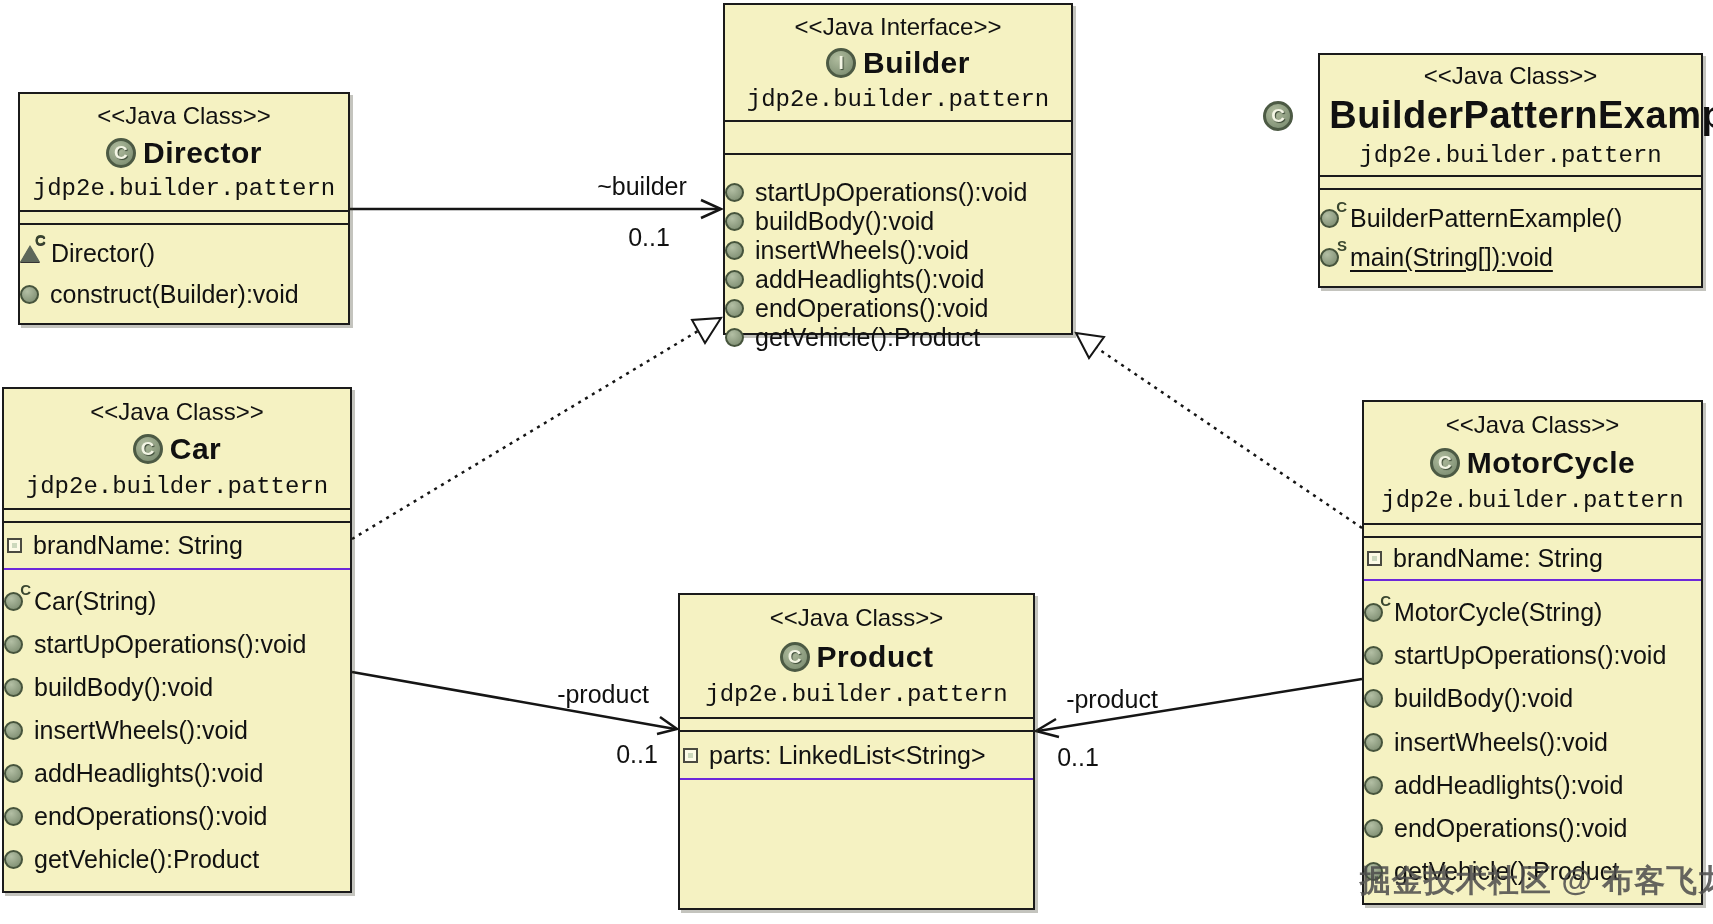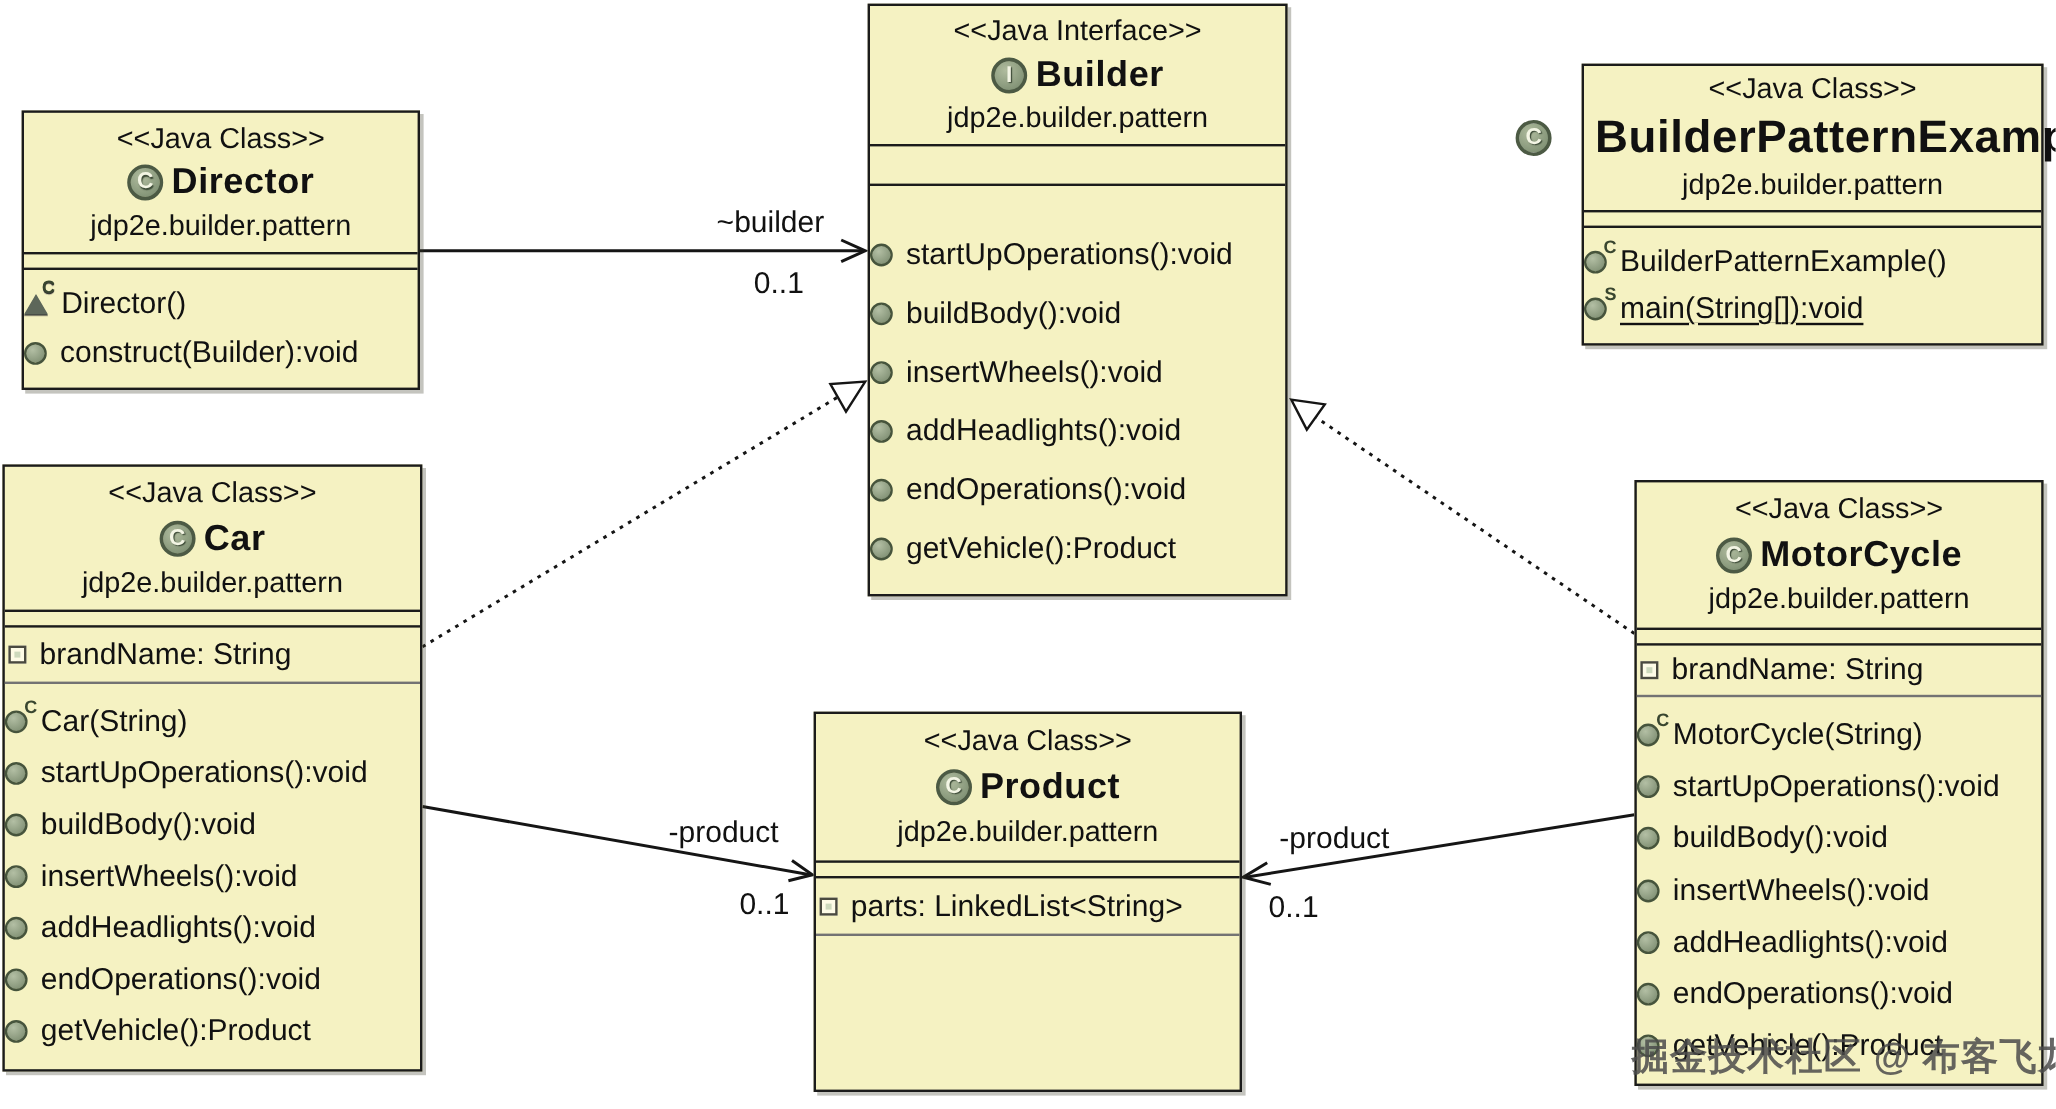--- a/index.html
+++ b/index.html
@@ -13,23 +13,23 @@
   .open{fill:none;stroke:#151515;stroke-width:2.5;}
 
   .box{position:absolute;z-index:1;box-sizing:border-box;background:#f5f2c2;
        border:2px solid #1b1b1b;display:flex;flex-direction:column;
        box-shadow:3px 3px 0 rgba(60,60,40,.30);}
   .hdr{flex:none;border-bottom:2px solid #1b1b1b;display:flex;flex-direction:column;
        justify-content:space-evenly;align-items:center;box-sizing:border-box;padding:2px 4px;}
   .stereo{font-size:24px;}
   .trow{display:flex;align-items:center;justify-content:center;gap:7px;}
   .tname{font-size:30px;font-weight:bold;letter-spacing:.5px;}
-  .pkg{font-size:24px;}
+  .pkg{font-size:24px;font-family:Liberation Mono, monospace;}
   .strip{flex:none;height:11px;border-bottom:2px solid #1b1b1b;}
-  .fields{flex:none;border-bottom:2px solid #737373;display:flex;flex-direction:column;
+  .fields{flex:none;border-bottom:2px solid #6d28d9;display:flex;flex-direction:column;
           justify-content:center;box-sizing:border-box;}
   .methods{flex:1;display:flex;flex-direction:column;justify-content:space-evenly;padding:3px 0;}
   .row{display:flex;align-items:center;gap:11px;min-height:28px;}
   .mtext{font-size:25px;white-space:nowrap;}
   .u{text-decoration:underline;text-underline-offset:4px;}
 
   
   .bigc{flex:none;width:30px;height:30px;border-radius:50%;box-sizing:border-box;
         background:radial-gradient(circle at 38% 32%,#b0bc9e,#74866a);
         border:3px solid #4c5a44;color:#f3f5e4;font-weight:bold;font-size:19px;
@@ -100,21 +100,21 @@
       <span class="ti"></span>
       <span class="mtext">Director()</span>
     </div>
     <div class="row">
       <span class="mi"></span>
       <span class="mtext">construct(Builder):void</span>
     </div>
   </div>
 </div>
 
-<div class="box" style="left:723px;top:3px;width:350px;height:494px;gap:20px;">
+<div class="box" style="left:723px;top:3px;width:350px;height:332px;gap:20px;">
   <div class="hdr" style="height:117px;">
     <div class="stereo">&lt;&lt;Java Interface&gt;&gt;</div>
     <div class="trow">
       <span class="bigc">I</span>
       <span class="tname">Builder</span>
     </div>
     <div class="pkg">jdp2e.builder.pattern</div>
   </div>
   <div class="strip"></div>
   <div class="methods">

